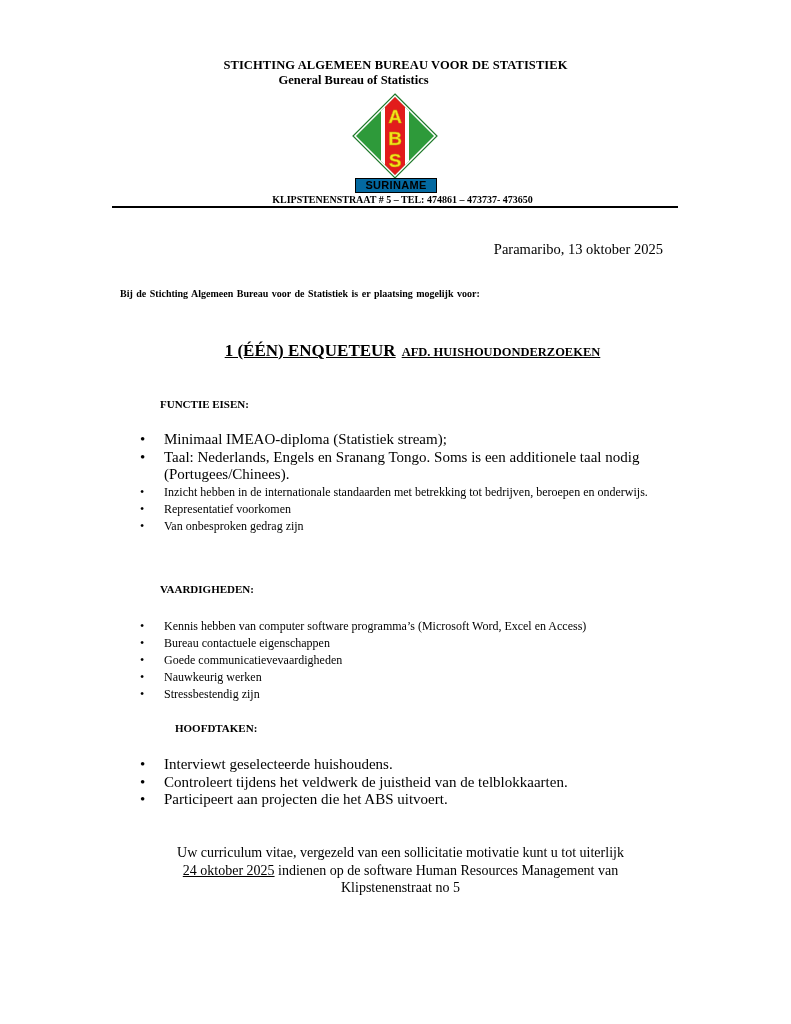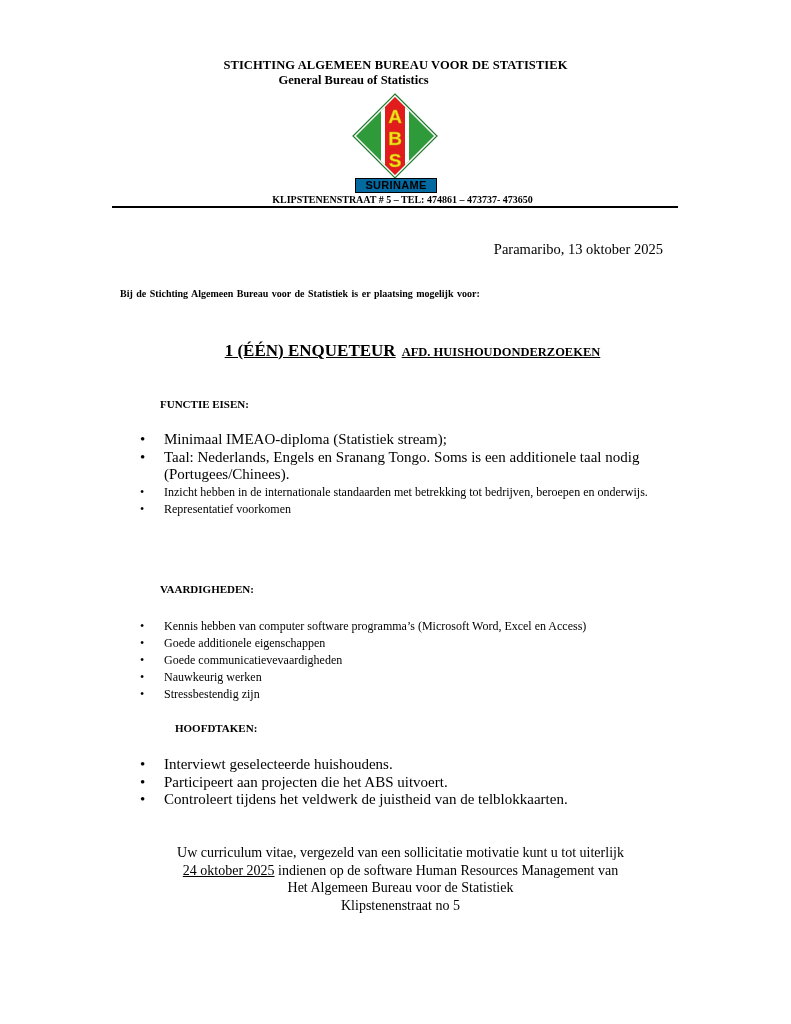--- a/index.html
+++ b/index.html
@@ -56,36 +56,36 @@
 <div class="abs position">
   <span class="main">1 (ÉÉN) ENQUETEUR</span><span class="dept">AFD. HUISHOUDONDERZOEKEN</span>
 </div>
 
 <div class="abs section-h" style="top:398px;">FUNCTIE EISEN:</div>
 <ul class="blist" style="top:431px;">
   <li class="lg">Minimaal IMEAO-diploma (Statistiek stream);</li>
   <li class="lg">Taal: Nederlands, Engels en Sranang Tongo. Soms is een additionele taal nodig (Portugees/Chinees).</li>
   <li class="sm">Inzicht hebben in de internationale standaarden met betrekking tot bedrijven, beroepen en onderwijs.</li>
   <li class="sm">Representatief voorkomen</li>
+  <li class="sm">Van onbesproken gedrag zijn</li>
 </ul>
 
 <div class="abs section-h" style="top:583px;">VAARDIGHEDEN:</div>
 <ul class="blist" style="top:618px;">
   <li class="sm">Kennis hebben van computer software programma’s (Microsoft Word, Excel en Access)</li>
-  <li class="sm">Goede additionele eigenschappen</li>
+  <li class="sm">Bureau contactuele eigenschappen</li>
   <li class="sm">Goede communicatievevaardigheden</li>
   <li class="sm">Nauwkeurig werken</li>
   <li class="sm">Stressbestendig zijn</li>
 </ul>
 
 <div class="abs section-h" style="top:722px; left:175px;">HOOFDTAKEN:</div>
 <ul class="blist" style="top:756px;">
   <li class="lg">Interviewt geselecteerde huishoudens.</li>
+  <li class="lg">Controleert tijdens het veldwerk de juistheid van de telblokkaarten.</li>
   <li class="lg">Participeert aan projecten die het ABS uitvoert.</li>
-  <li class="lg">Controleert tijdens het veldwerk de juistheid van de telblokkaarten.</li>
 </ul>
 
 <div class="abs closing">
   <div>Uw curriculum vitae, vergezeld van een sollicitatie motivatie kunt u tot uiterlijk</div>
   <div><span class="u">24 oktober  2025</span><span> indienen op de software Human Resources Management van</span></div>
-  <div>Het Algemeen Bureau voor de Statistiek</div>
   <div>Klipstenenstraat no 5</div>
 </div>
 
 </body></html>

